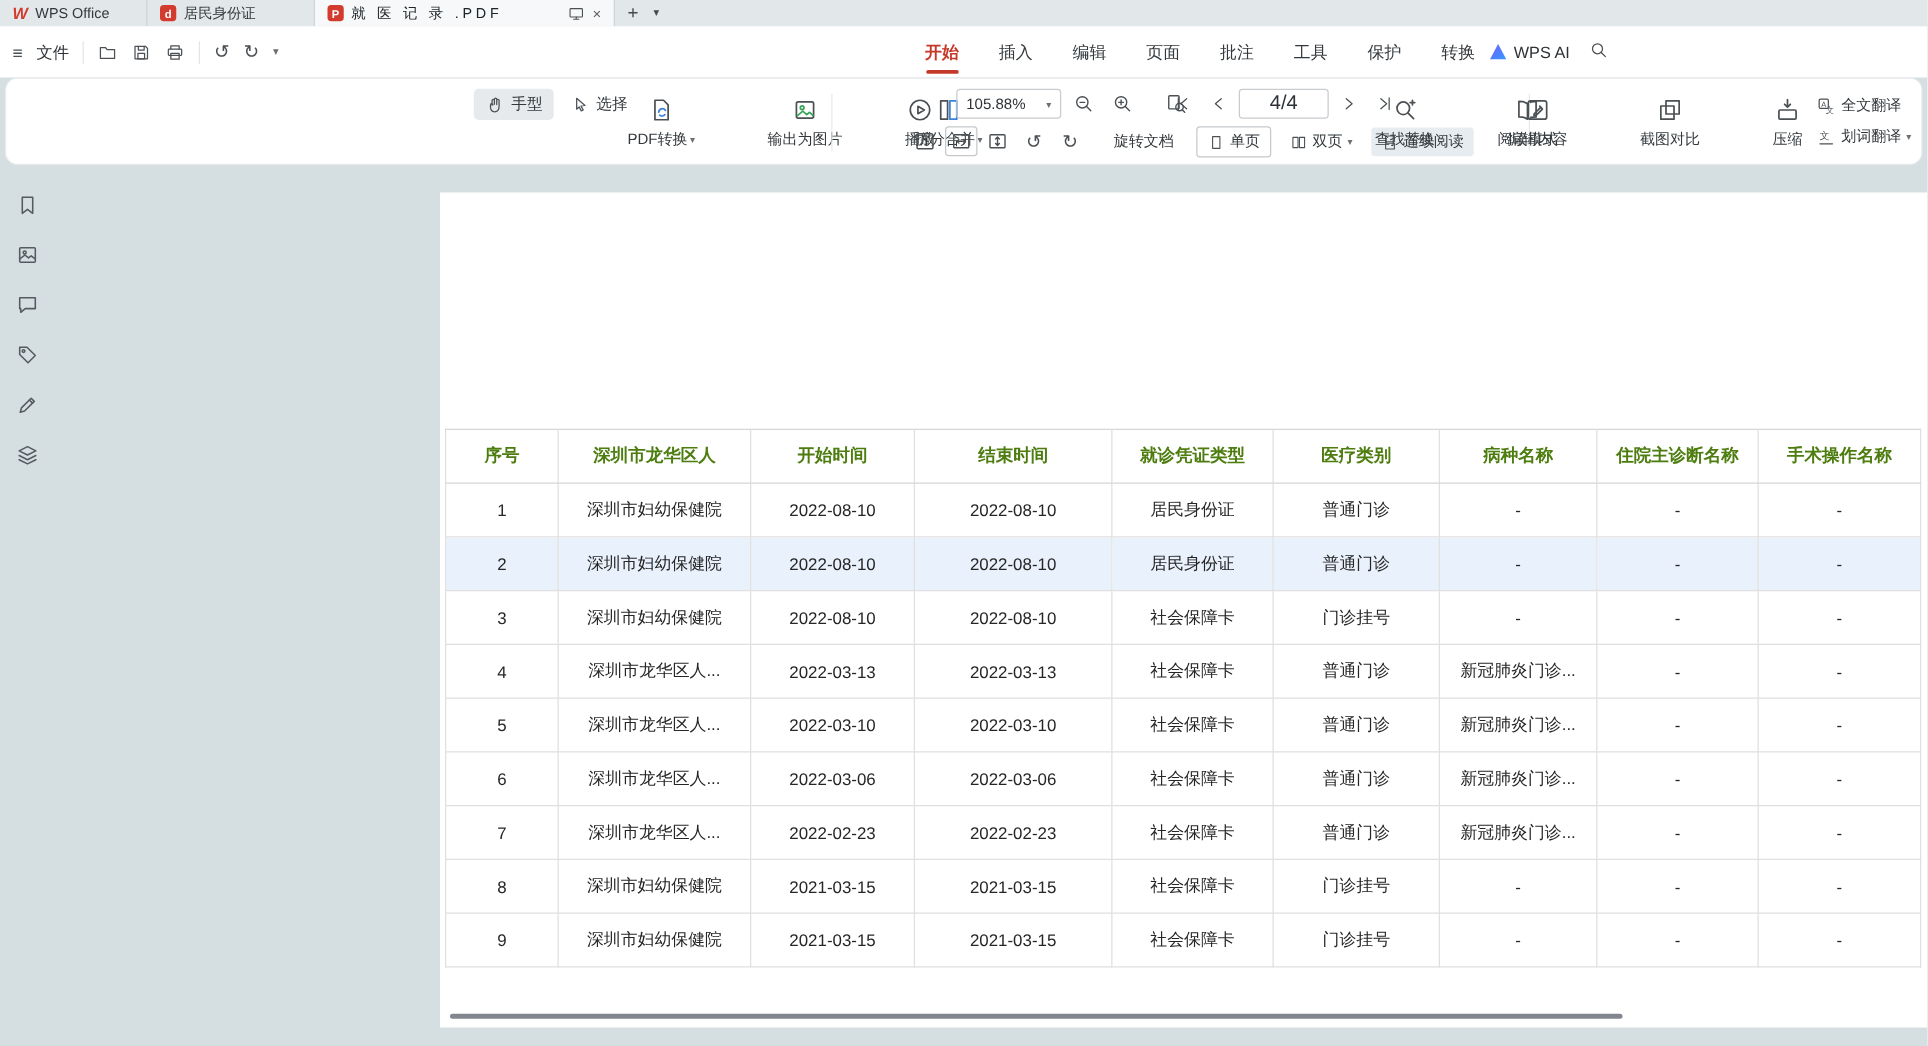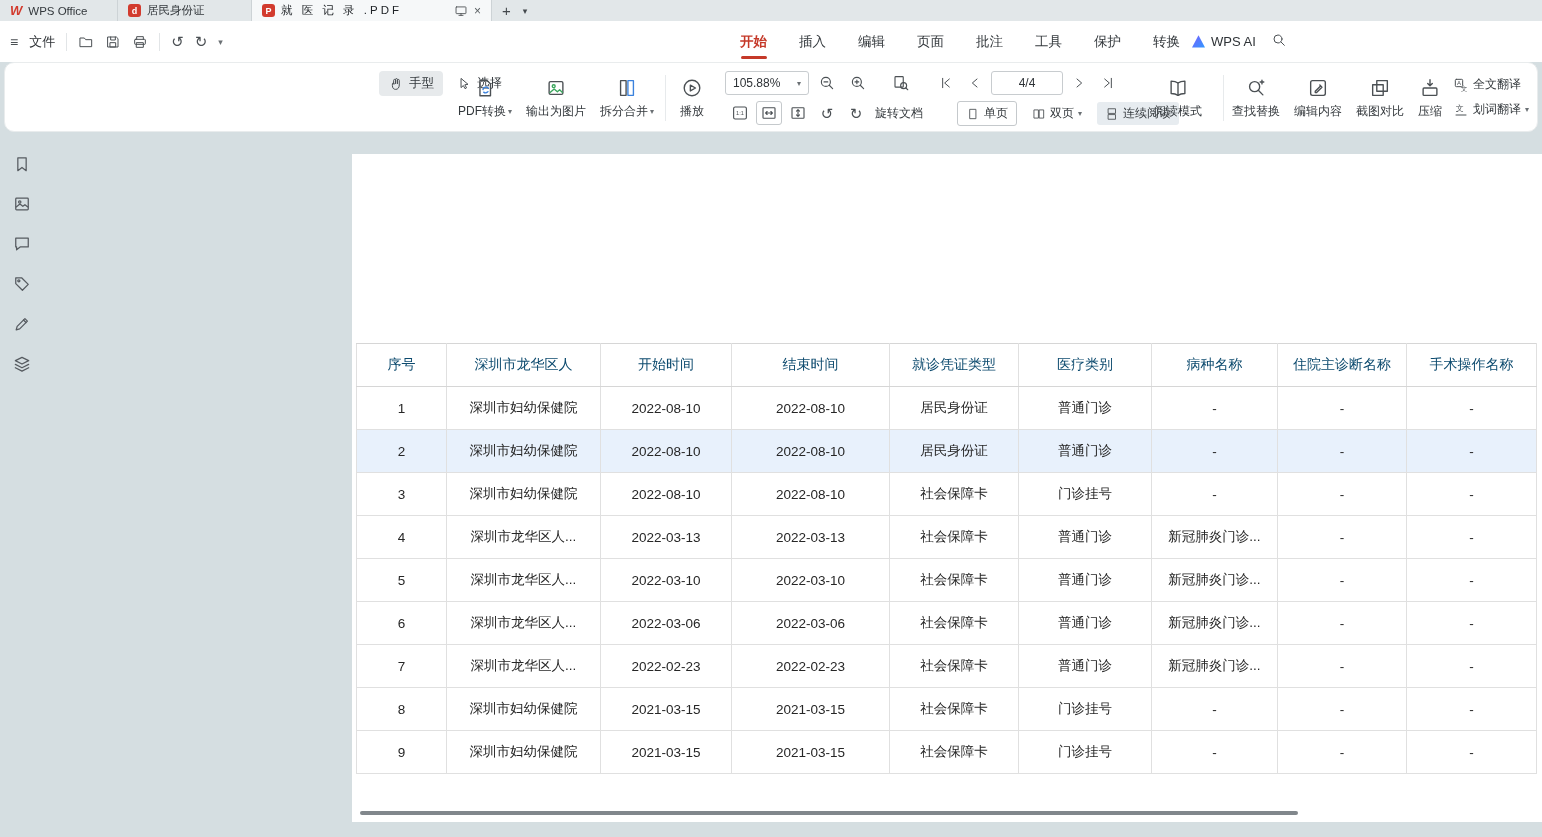--- a/index.html
+++ b/index.html
@@ -39,49 +39,49 @@
   .ailogo { width:13px; height:13px; background:linear-gradient(135deg,#7a5cff,#2f9bff); clip-path:polygon(50% 2%,100% 96%,0% 96%); }
   .mb-search { position:absolute; left:1271px; top:11px; }
 
   
   .toolbar { position:absolute; top:62px; left:4px; right:4px; height:70px; background:#fff; border:1px solid #e9eced; border-radius:10px; }
   .tdiv { position:absolute; top:12px; width:1px; height:46px; background:#e7eaec; }
   .tg-mode { position:absolute; left:374px; top:8px; display:flex; flex-direction:row; gap:4px; }
   .modebtn { display:flex; align-items:center; gap:5px; font-size:12.5px; color:#33383c; padding:2px 9px; border-radius:4px; height:25px; }
   .modebtn.sel { background:#e7eaec; }
   .tg-big { position:absolute; left:446px; top:6px; display:flex; }
-  .bigbtn { display:flex; flex-direction:column; align-items:center; justify-content:center; gap:4px; font-size:12px; color:#33383c; height:58px; padding:0 7px; border-radius:4px; white-space:nowrap; }
+  .bigbtn { display:flex; flex-direction:column; align-items:center; justify-content:center; gap:4px; font-size:12px; color:#33383c; height:58px; padding:0 7px; border-radius:4px; white-space:nowrap;margin-left:44px; }
   .lblrow { display:flex; align-items:center; gap:2px; }
   .chev9 { font-size:8px; color:#6b7074; }
   .tg-play { position:absolute; left:668px; top:6px; }
-  .tg-zoom { position:absolute; left:720px; top:8px; display:flex; align-items:center; gap:5px; }
+  .tg-zoom { position:absolute; left:760px; top:8px; display:flex; align-items:center; gap:5px; }
   .zoombox { width:84px; height:24px; border:1px solid #c8cccf; border-radius:3px; display:flex; align-items:center; justify-content:space-between; padding:0 7px; font-size:12px; color:#2e3236; }
   .icbtn { width:26px; height:24px; display:flex; align-items:center; justify-content:center; border-radius:3px; }
   .icbtn.sel { border:1px solid #c5c9cc; }
   .tg-viewicons { position:absolute; left:722px; top:38px; display:flex; align-items:center; gap:3px; font-size:12px; color:#33383c; }
   .glyph { font-size:15px; color:#4b5054; line-height:1; }
   .tg-nav { position:absolute; left:928px; top:8px; display:flex; align-items:center; gap:3px; }
-  .pagebox { width:72px; height:24px; border:1px solid #c8cccf; border-radius:3px; display:flex; align-items:center; justify-content:center; font-size:12px; color:#2e3236; }
+  .pagebox { width:72px; height:24px; border:1px solid #c8cccf; border-radius:3px; display:flex; align-items:center; justify-content:center; font-size:16px; color:#2e3236; }
   .tg-pagemode { position:absolute; left:928px; top:38px; display:flex; align-items:center; gap:7px; font-size:12px; color:#33383c;padding-left:24px; }
   .pmbtn { display:flex; align-items:center; gap:4px; padding:3px 8px; border-radius:3px; }
   .pmbtn.boxed { border:1px solid #c5c9cc; }
   .pmbtn.hl { background:#e7ecf0; }
   .tg-read { position:absolute; left:1142px; top:6px; }
   .tg-right { position:absolute; right:8px; top:6px; display:flex; align-items:flex-start; }
   .transcol { display:flex; flex-direction:column; gap:8px; padding-top:7px; margin-left:4px; }
   .transrow { display:flex; align-items:center; gap:4px; font-size:12px; color:#33383c; white-space:nowrap; }
 
   
   .canvas { position:absolute; top:132px; left:0; right:0; bottom:0; background:#d5dee1; }
   .rail { position:absolute; left:0; top:22px; width:44px; display:flex; flex-direction:column; align-items:center; gap:20px; }
   .rail svg { stroke:#565b60; }
   .page { position:absolute; left:352px; top:22px; width:1190px; height:668px; background:#fff; }
   .rec { border-collapse:collapse; position:absolute; left:4px; top:189px; table-layout:fixed; }
   .rec th, .rec td { border:1px solid #e0e0e0; text-align:center; overflow:hidden; white-space:nowrap; }
-  .rec th { height:43px; font-size:14px; font-weight:normal; color:#0c4a6e; border-top-color:#d6d6d6; border-bottom-color:#d6d6d6; }
+  .rec th { height:43px; font-size:14px; font-weight:bold; color:#4d7c0f; border-top-color:#d6d6d6; border-bottom-color:#d6d6d6; }
   .rec td { height:43px; font-size:13.5px; color:#262626; }
   .rec tr.hl td { background:#e8f1fc; }
   .hscroll { position:absolute; left:360px; top:679px; width:938px; height:4px; background:#81878c; border-radius:2px; }
 </style>
 </head>
 <body>
 
 <div class="tabbar">
   <div class="tab t1">
     <span class="wlogo">W</span>
@@ -257,21 +257,21 @@
           <rect x="4" y="5" width="16" height="14" rx="1"></rect>
           <path d="M12 8v8M10 9.5l2-2 2 2M10 14.5l2 2 2-2"></path>
         </svg>
     </span>
     <span class="icbtn">
         <span class="glyph">↺</span>
       </span>
     <span class="icbtn">
         <span class="glyph">↻</span>
       </span>
-    <span style="margin-left:3px">旋转文档</span>
+    <span style="margin-left:19px">旋转文档</span>
   </div>
 
   <div class="tg-nav">
     <span class="icbtn">
       <svg class="sv i16" viewBox="0 0 24 24">
           <path d="M7 5v14M17 6l-7 6 7 6"></path>
         </svg>
     </span>
     <span class="icbtn">
       <svg class="sv i16" viewBox="0 0 24 24">

